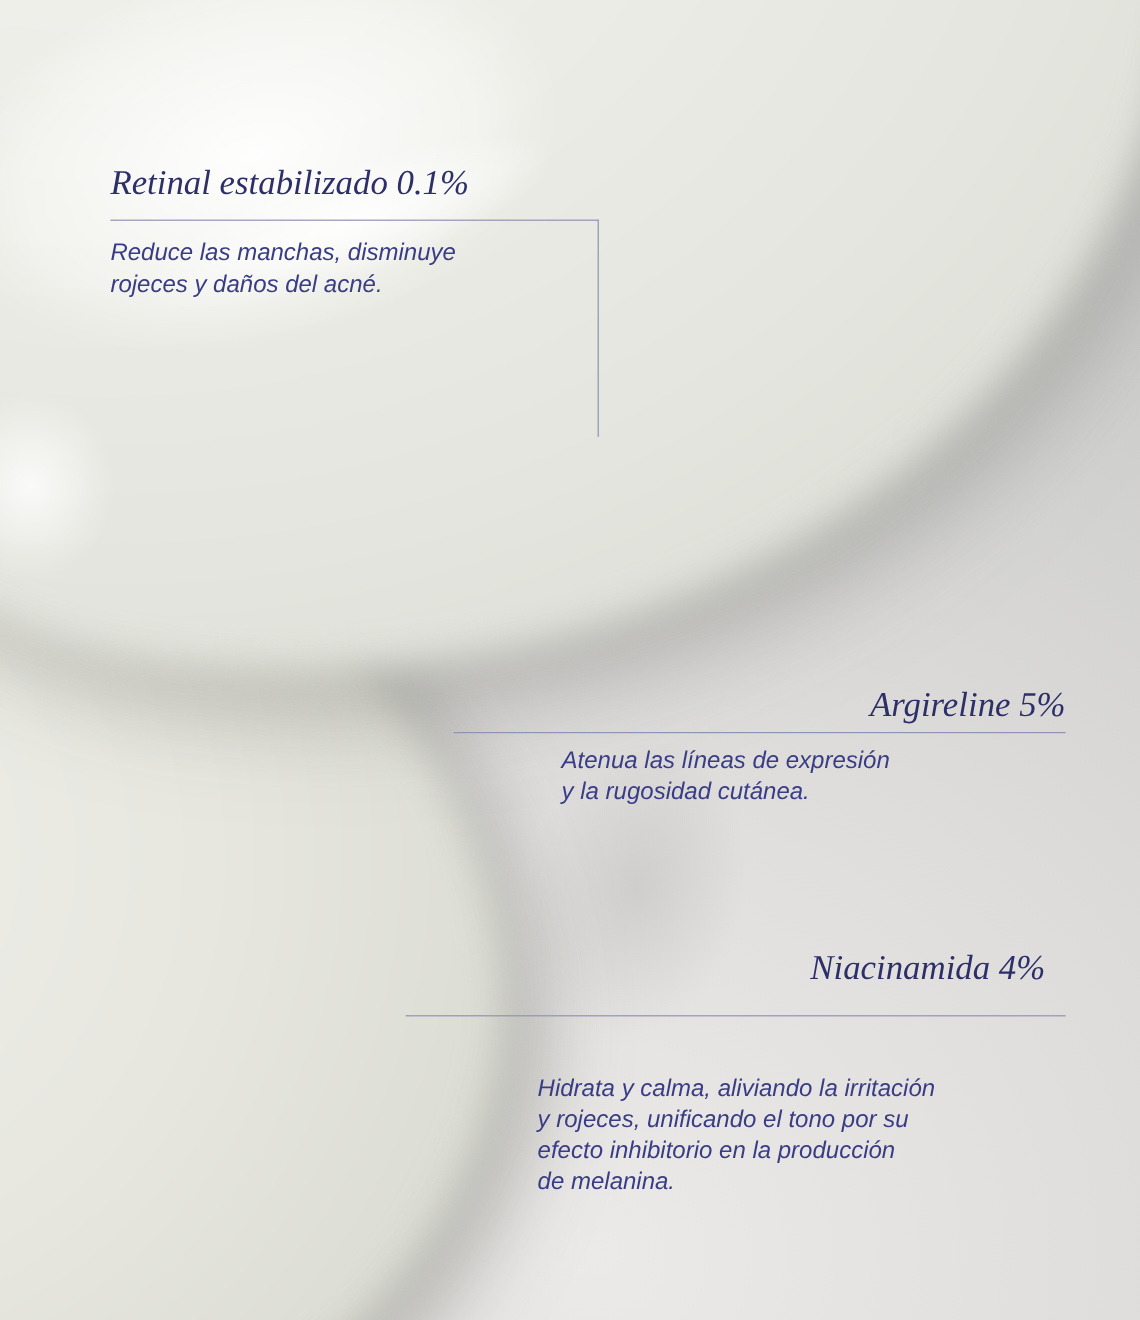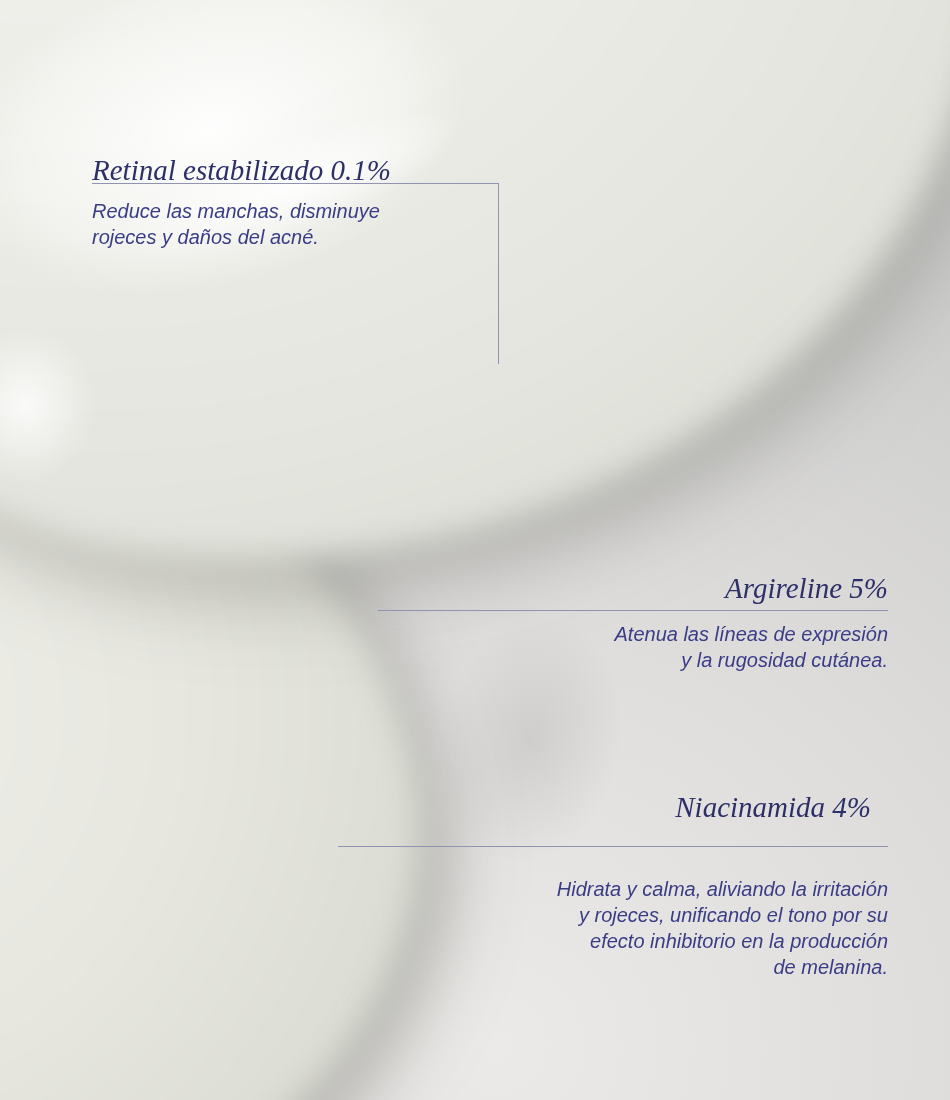--- a/index.html
+++ b/index.html
@@ -67,31 +67,31 @@
     font-style:italic;
     font-size:20px;line-height:26px;
     color:var(--body,#3a3d86);
   }
   .ing-desc p{margin:0;white-space:pre-line;}
   .ing-desc p + p{margin-top:35px;}
   .rule{position:absolute;border:0;border-top:1.5px solid var(--rule,#9094b2);}
   .rule-box{position:absolute;border:0;
     border-top:1.5px solid var(--rule,#9094b2);
     border-right:1.5px solid var(--rule,#9094b2);}
-  .right-align{text-align:right;}
+  .right-align{}
   
-  #retinal-title{left:92px;top:154px;}
+  #retinal-title{left:92px;top:137px;}
   #retinal-rule{left:92px;top:183px;width:406px;height:180px;}
   #retinal-desc{left:92px;top:198px;width:380px;}
   #argireline-title{right:62px;top:556px;margin-top:16px;}
   #argireline-rule{left:378px;top:602px;width:510px;}
   #argireline-desc{right:62px;top:621px;width:420px;}
   #niacinamida-title{right:79px;top:791px;}
   #niacinamida-rule{left:338px;top:838px;width:550px;}
-  #niacinamida-desc{right:62px;top:876px;width:440px;}
+  #niacinamida-desc{right:62px;top:894px;width:440px;}
 </style>
 </head>
 <body>
 
 <div class="canvas">
 
   <div class="surface"></div>
   <div class="blob cream-lower"></div>
   <div class="blob cream-top"></div>
   <div class="blob waist-shadow"></div>

